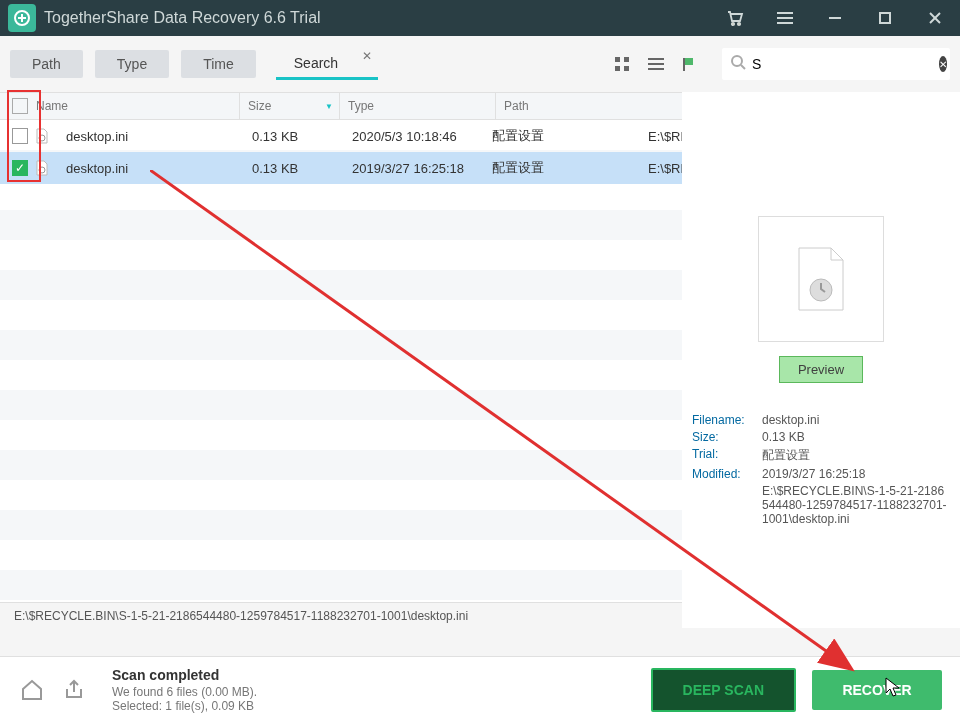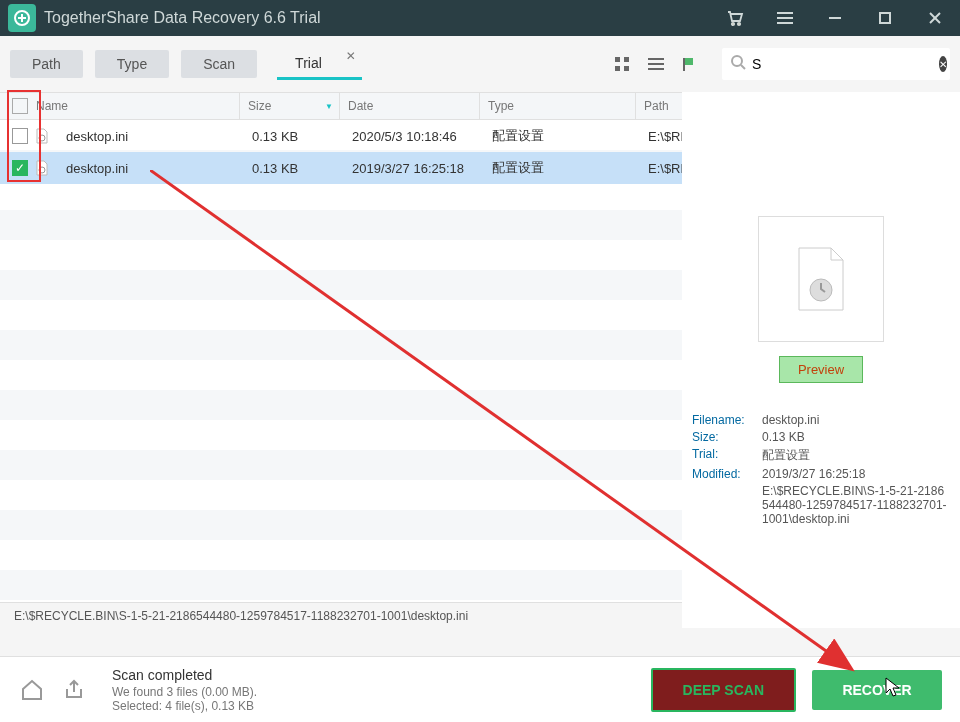--- a/index.html
+++ b/index.html
@@ -52,34 +52,34 @@
   .ficon { width:16px; height:16px; margin-right:8px; display:inline-block;}
   
   
   .redbox { position:absolute; border:2px solid #e73131; pointer-events:none; }
   
   
   .breadcrumb { height: 26px; padding: 0 14px; font-size: 12px; color: #555; display:flex; align-items:center; border-top:1px solid #e0e0e0;}
   
   
   .previewbox { width: 126px; height: 126px; border:1px solid #ddd; margin: 110px auto 14px; display:flex; align-items:center; justify-content:center; }
-  .previewBtn { display:block; margin: 0 auto 30px; padding: 5px 18px; background:#a8e6a9; border:1px solid #5bb85b; color:#c2410c; font-size:13px; cursor:pointer;}
+  .previewBtn { display:block; margin: 0 auto 30px; padding: 5px 18px; background:#a8e6a9; border:1px solid #5bb85b; color:#404040; font-size:13px; cursor:pointer;}
   .props { font-size: 12px; color:#555; }
   .props .prow { display:flex; margin-bottom: 3px; }
   .props .plabel { width: 70px; color:#0369a1; }
   .props .pval { flex:1; word-break: break-all; }
   
   
   .footer { position:absolute; bottom:0; left:0; right:0; height: 66px; background:#fff; display:flex; align-items:center; padding: 0 18px; border-top:1px solid #e0e0e0;}
   .ficonbtn { width:28px; height:28px; margin-right:14px; cursor:pointer; display:flex; align-items:center; justify-content:center; color:#888;}
   .statusblock { margin-left: 10px; font-size:12px; color:#777;}
-  .statusblock .stitle { font-size:14px; font-weight:normal; color:#333; margin-bottom:2px;}
+  .statusblock .stitle { font-size:14px; font-weight:bold; color:#333; margin-bottom:2px;}
   .footer .spacer3 { flex:1; }
   .bigbtn { padding: 12px 30px; font-size:14px; font-weight:bold; cursor:pointer; border-radius:2px; margin-left:16px;}
-  .deepScan { border:2px solid #29b65f; color:#29b65f; background:#7f1d1d;}
+  .deepScan { border:2px solid #29b65f; color:#29b65f; background:#14532d;}
   .recover { background:#3fbb6d; color:#fff; border:none; width:130px;}
   
   
   .arrow { position:absolute; pointer-events:none; }
   
   .cursor { position:absolute; width:18px; height:22px; pointer-events:none; }
 </style>
 </head>
 <body>
 
@@ -121,23 +121,23 @@
     <svg width="14" height="14" viewBox="0 0 14 14" stroke-width="2">
         <line x1="2" y1="2" x2="12" y2="12"></line>
         <line x1="12" y1="2" x2="2" y2="12"></line>
       </svg>
   </div>
 </div>
 
 <div class="toolbar">
   <div class="chipbtn">Path</div>
   <div class="chipbtn">Type</div>
-  <div class="chipbtn">Scan</div>
+  <div class="chipbtn">Time</div>
   <div class="searchTab">
-    <span>Trial</span>
+    <span>Search</span>
     <span class="closeX">✕</span>
   </div>
   <div class="spacer2"></div>
   <div class="viewbtns">
     <div class="viewbtn">
       <svg width="16" height="16" viewBox="0 0 16 16">
           <rect x="1" y="1" width="5" height="5" fill="#666"></rect>
           <rect x="10" y="1" width="5" height="5" fill="#666"></rect>
           <rect x="1" y="10" width="5" height="5" fill="#666"></rect>
           <rect x="10" y="10" width="5" height="5" fill="#666"></rect>
@@ -171,21 +171,20 @@
 
 <div class="main">
   <div class="listpanel">
 
     <div class="thead">
       <div class="hdr col-name">
           <span class="hdr-check"></span>
           <span>Name</span>
         </div>
       <div class="hdr col-size">Size</div>
-      <div class="hdr col-date">Date</div>
       <div class="hdr col-type">Type</div>
       <div class="hdr col-path">Path</div>
     </div>
 
     <div class="tbody">
       <div class="row">
         <span class="cbx"></span>
         <span class="ficon"><svg width="16" height="16" viewBox="0 0 16 16">
               <path d="M3 1h7l3 3v11H3z" fill="#fff" stroke="#bbb"></path>
               <circle cx="8" cy="10" r="3" fill="none" stroke="#999"></circle>
@@ -256,22 +255,22 @@
   </div>
   <div class="ficonbtn">
     <svg width="24" height="24" viewBox="0 0 24 24" fill="none" stroke="#999" stroke-width="2">
         <path d="M5 11v8h14v-8"></path>
         <path d="M12 3v11"></path>
         <path d="M8 7l4-4 4 4"></path>
       </svg>
   </div>
   <div class="statusblock">
     <div class="stitle">Scan completed</div>
-    <div>We found 3 files (0.00 MB).</div>
-    <div>Selected: 4 file(s), 0.13 KB</div>
+    <div>We found 6 files (0.00 MB).</div>
+    <div>Selected: 1 file(s), 0.09 KB</div>
   </div>
   <div class="spacer3"></div>
   <button class="bigbtn deepScan">DEEP SCAN</button>
   <button class="bigbtn recover">RECOVER</button>
 </div>
 
 <svg class="arrow" style="left:150px; top:170px;" width="760" height="540" viewBox="0 0 760 540">
   <defs>
       <marker id="ah" markerWidth="12" markerHeight="10" refX="10" refY="5" orient="auto">
         <path d="M0 0L12 5L0 10z" fill="#e03030"></path>

